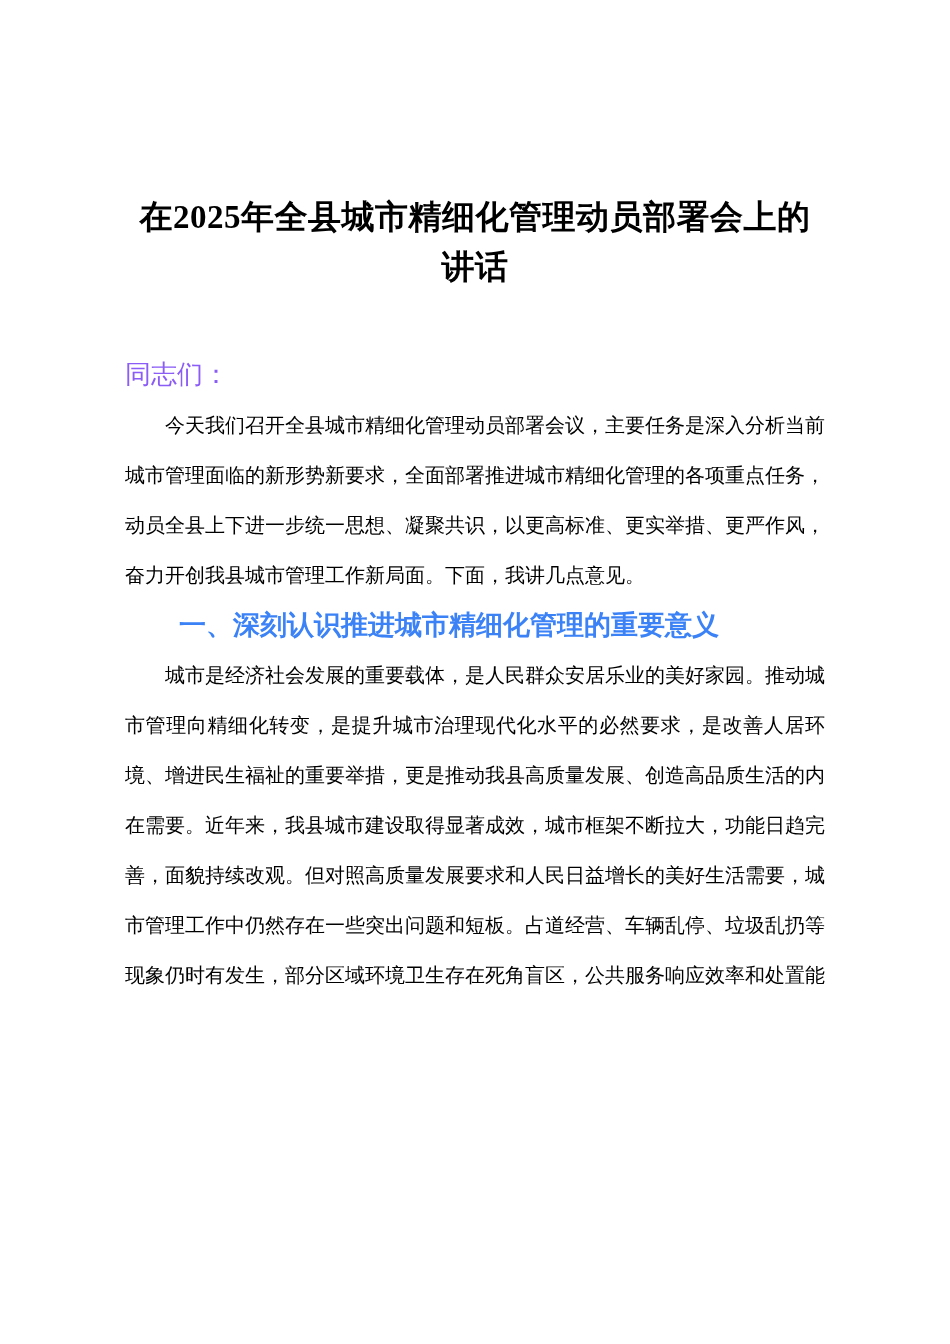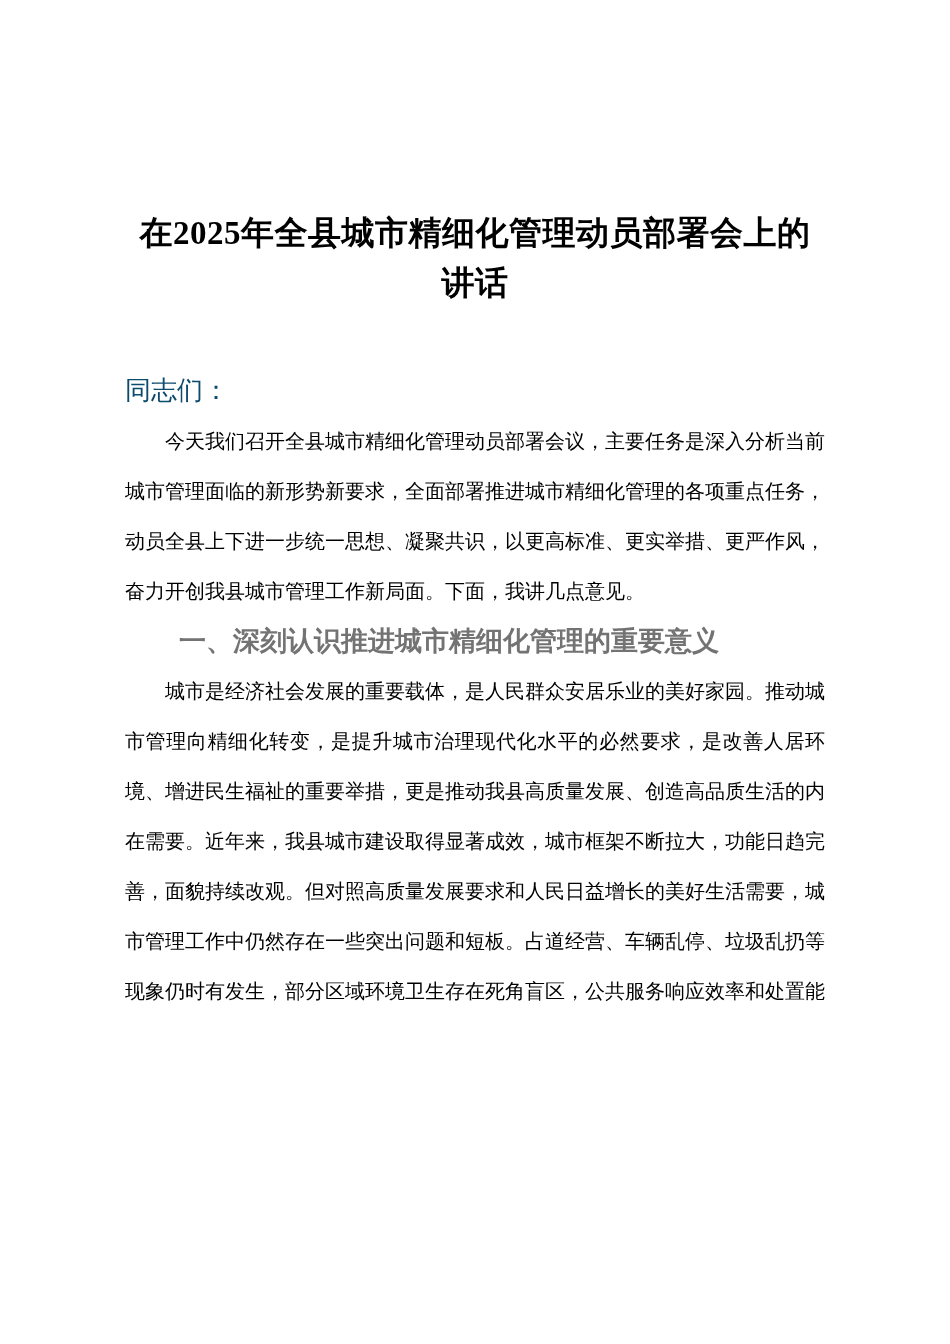--- a/index.html
+++ b/index.html
@@ -5,21 +5,21 @@
 <style>
   html, body {
     margin: 0;
     padding: 0;
     background: #ffffff;
   }
   .page {
     position: relative;
     width: 950px;
     height: 988px;
-    margin: 16px auto;
+    margin: 0 auto;
     background: #ffffff;
     overflow: hidden;
     box-sizing: border-box;
   }
   .content {
     margin: 0 125px;
     width: 700px;
     color: #000000;
   }
   .doc-title {
@@ -32,41 +32,41 @@
     text-align: center;
     letter-spacing: 0.5px;
     color: #000000;
   }
   .salutation {
     margin: 58px 0 0 0;
     font-family: "Liberation Serif", "DejaVu Serif", serif;
     font-size: 26px;
     line-height: 50px;
     text-align: justify;
-    color: #0c4a6e;
+    color: #8b5cf6;
   }
   .para {
     margin: 0;
     font-family: "Liberation Serif", "DejaVu Serif", serif;
     font-size: 20px;
     line-height: 50px;
     text-align: justify;
     text-justify: inter-ideograph;
     text-indent: 2em;
     color: #000000;
   }
   .section-heading {
     margin: 0;
     font-family: "Liberation Sans", "DejaVu Sans", sans-serif;
     font-weight: bold;
     font-size: 27px;
     line-height: 50px;
     text-indent: 2em;
     text-align: left;
-    color: #737373;
+    color: #3b82f6;
   }
 </style>
 </head>
 <body>
 
 <div class="page">
   <div class="content">
     <h1 class="doc-title">在2025年全县城市精细化管理动员部署会上的讲话</h1>
     <p class="salutation">同志们：</p>
     <p class="para">今天我们召开全县城市精细化管理动员部署会议，主要任务是深入分析当前城市管理面临的新形势新要求，全面部署推进城市精细化管理的各项重点任务，动员全县上下进一步统一思想、凝聚共识，以更高标准、更实举措、更严作风，奋力开创我县城市管理工作新局面。下面，我讲几点意见。</p>

